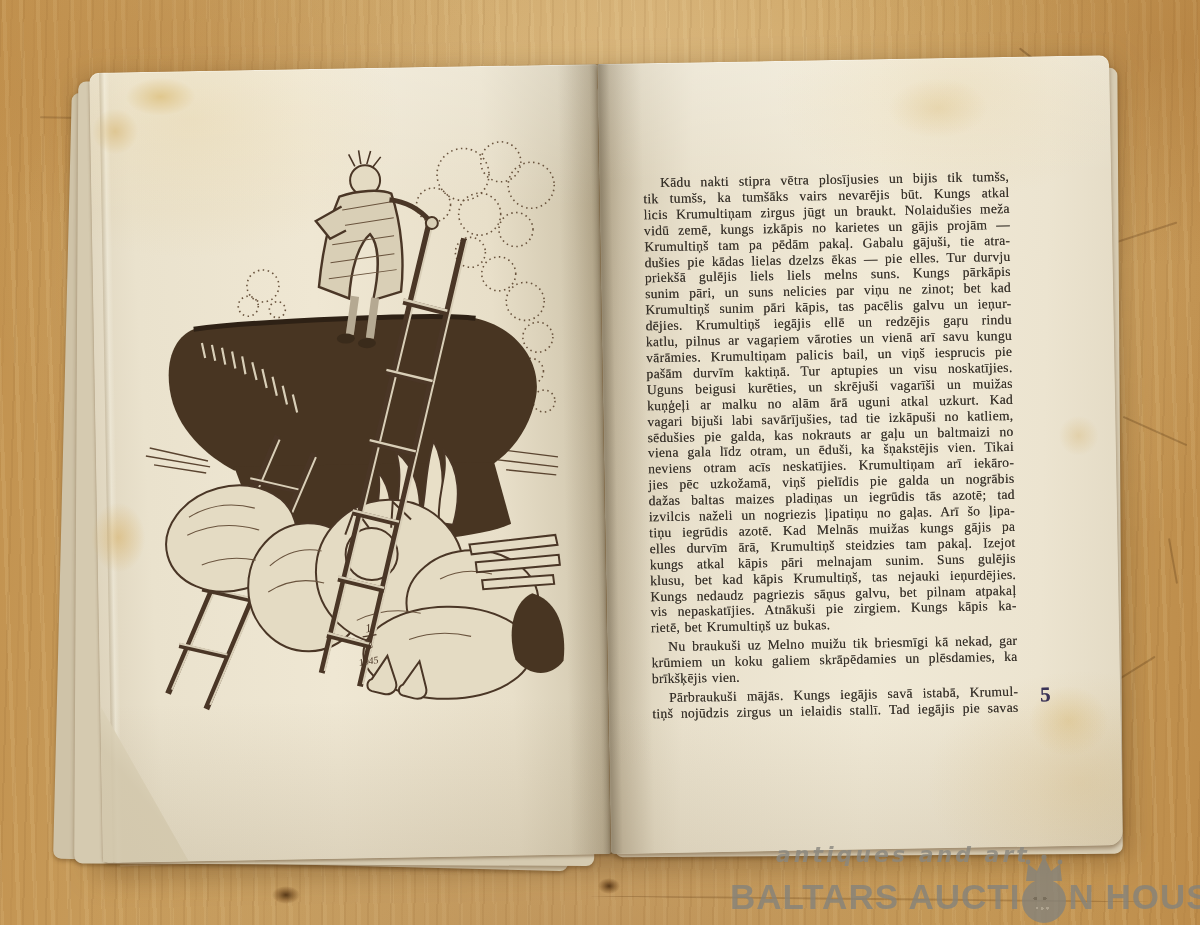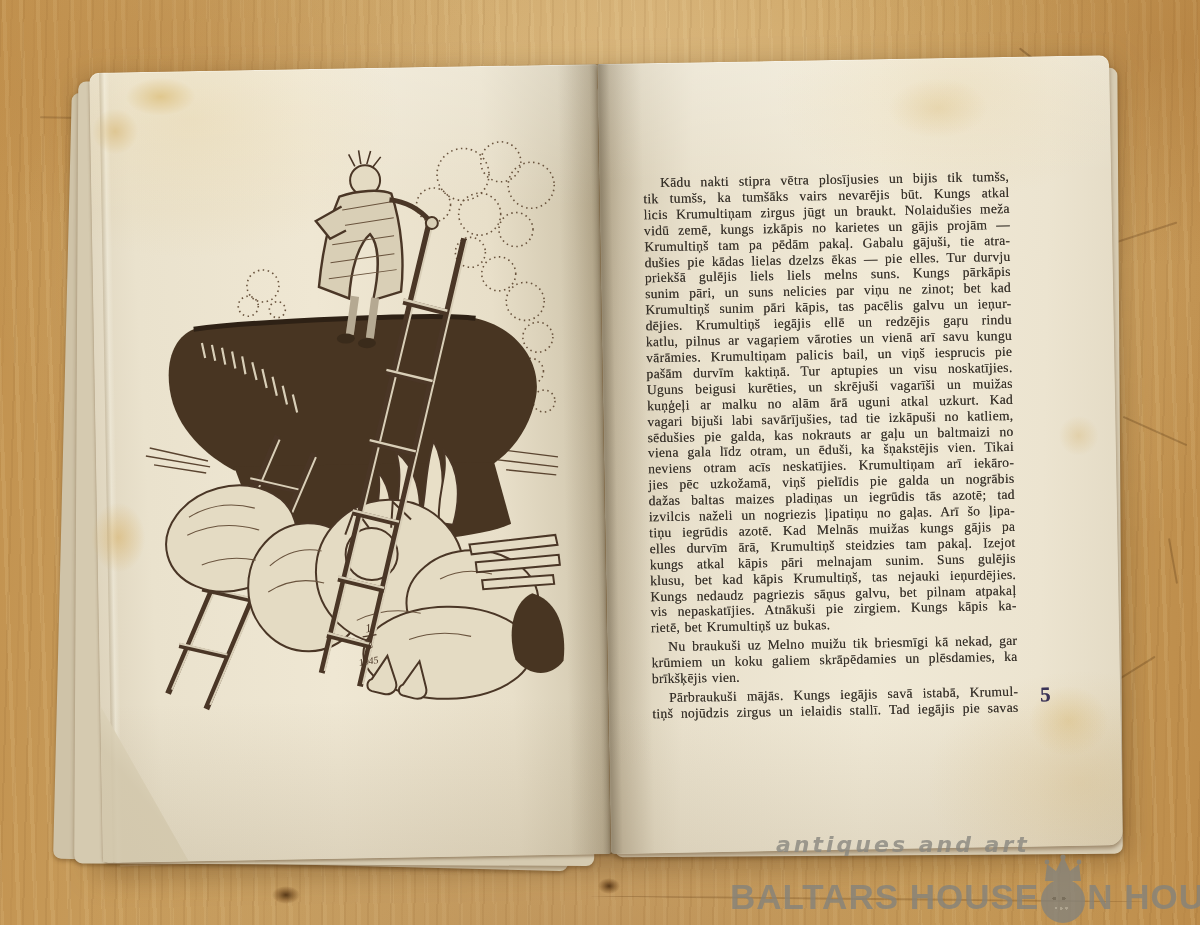--- a/index.html
+++ b/index.html
@@ -78,21 +78,21 @@
   .line.indent{text-indent:17px;}
   .pagenum{
     position:absolute;left:432px;top:626px;font-size:21px;font-weight:bold;
     color:#3a3358;text-shadow:0 0 .6px rgba(50,45,70,.6);
   }
   
   .illu{position:absolute;left:42px;top:66px;}
   
   .wm{position:absolute;left:716px;top:812px;width:470px;height:105px;color:#827f77;opacity:.8;}
   .wm-script{
-    position:absolute;left:60px;top:20px;
+    position:absolute;left:60px;top:30px;
     font-family:"DejaVu Sans",sans-serif;font-style:italic;font-weight:600;
     font-size:22px;letter-spacing:3px;color:#8a8880;
   }
   .wm-big{
     position:absolute;left:14px;top:36px;display:flex;align-items:flex-end;
     font-family:"Liberation Sans","DejaVu Sans",sans-serif;font-weight:800;
     font-size:35px;letter-spacing:1px;color:#85837b;white-space:nowrap;
   }
   .wm-logo{display:inline-flex;flex-direction:column;align-items:center;margin:0 1px;position:relative;top:6px;}
   .wm-crown{margin-bottom:-3px;}
@@ -292,21 +292,21 @@
       </div>
     <div class="pagenum">5</div>
   </div>
 
   <div class="gutter"></div>
 </div>
 
 <div class="wm">
   <div class="wm-script">antiques and art</div>
   <div class="wm-big">
-    <span>BALTARS HOUSE</span>
+    <span>BALTARS AUCTI</span>
     <span class="wm-logo">
       <svg class="wm-crown" width="46" height="28" viewBox="0 0 46 28">
         <path d="M5,27 L7,10 L16,17 L23,2 L30,17 L39,10 L41,27 Z" fill="#85837b"></path>
         <circle cx="7" cy="8" r="2.4" fill="#85837b"></circle>
           <circle cx="23" cy="3" r="2.6" fill="#85837b"></circle>
           <circle cx="39" cy="8" r="2.4" fill="#85837b"></circle>
       </svg>
       <span class="wm-head"></span>
     </span>
     <span>N HOUSE</span>

